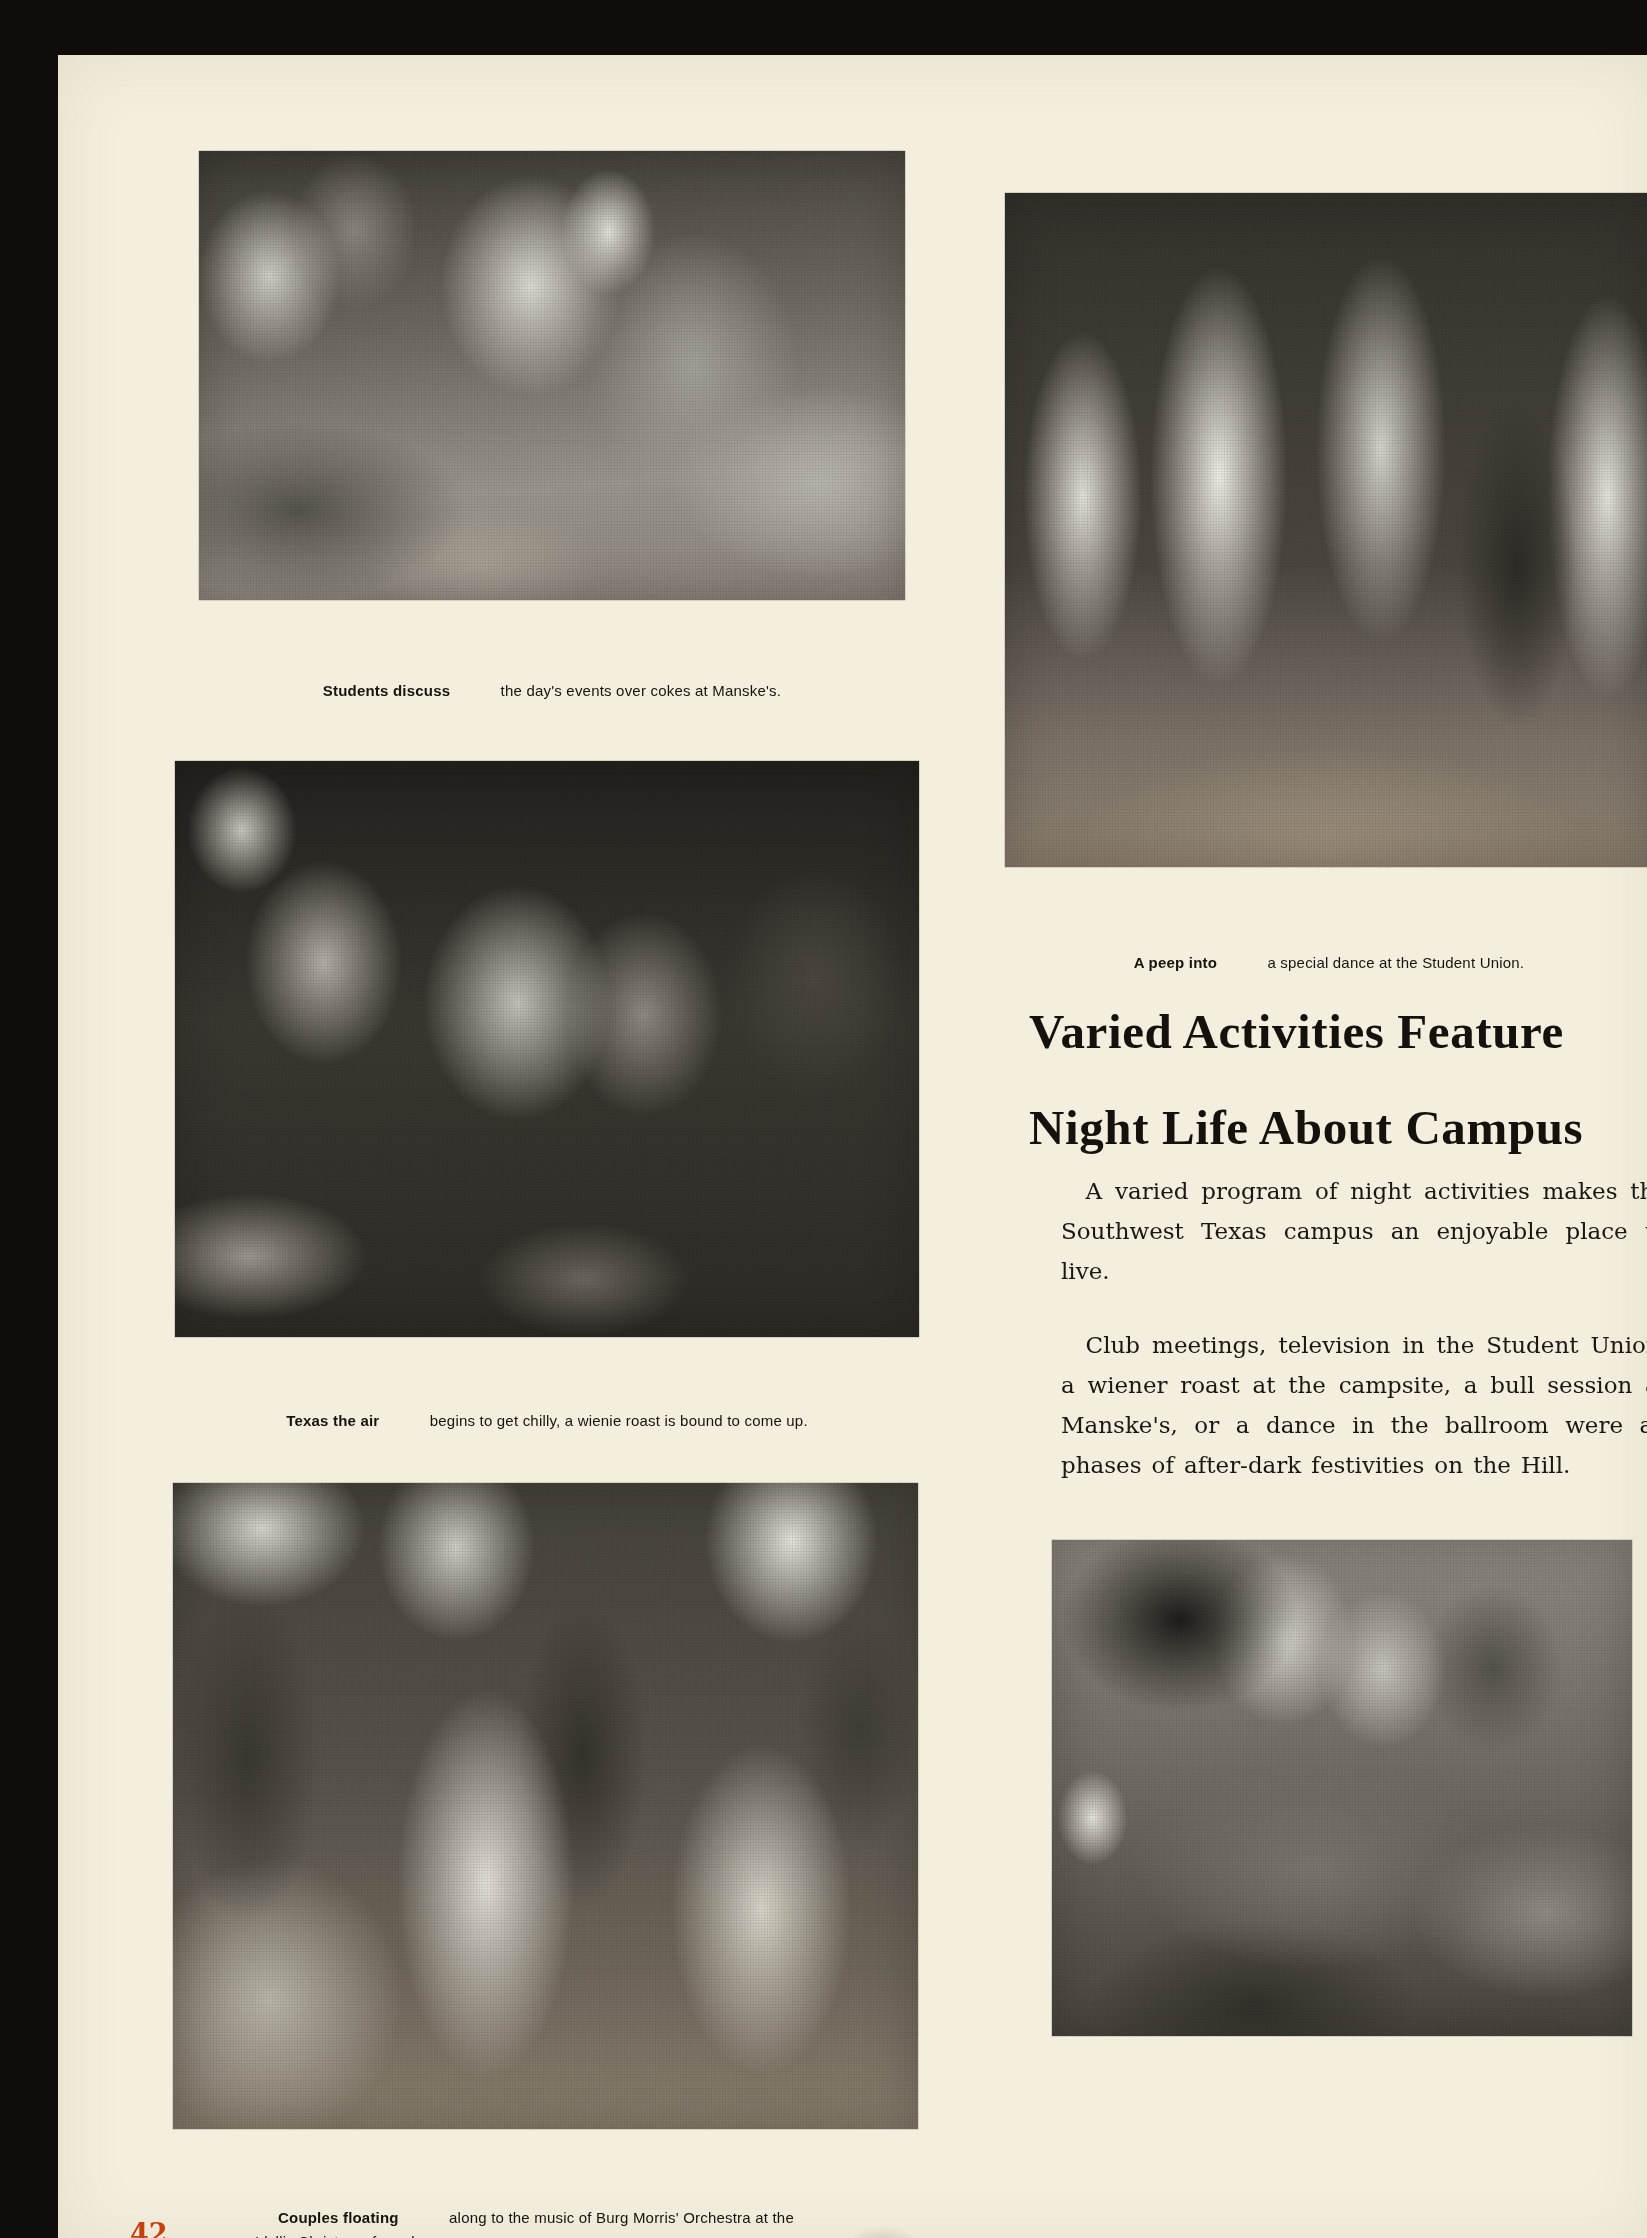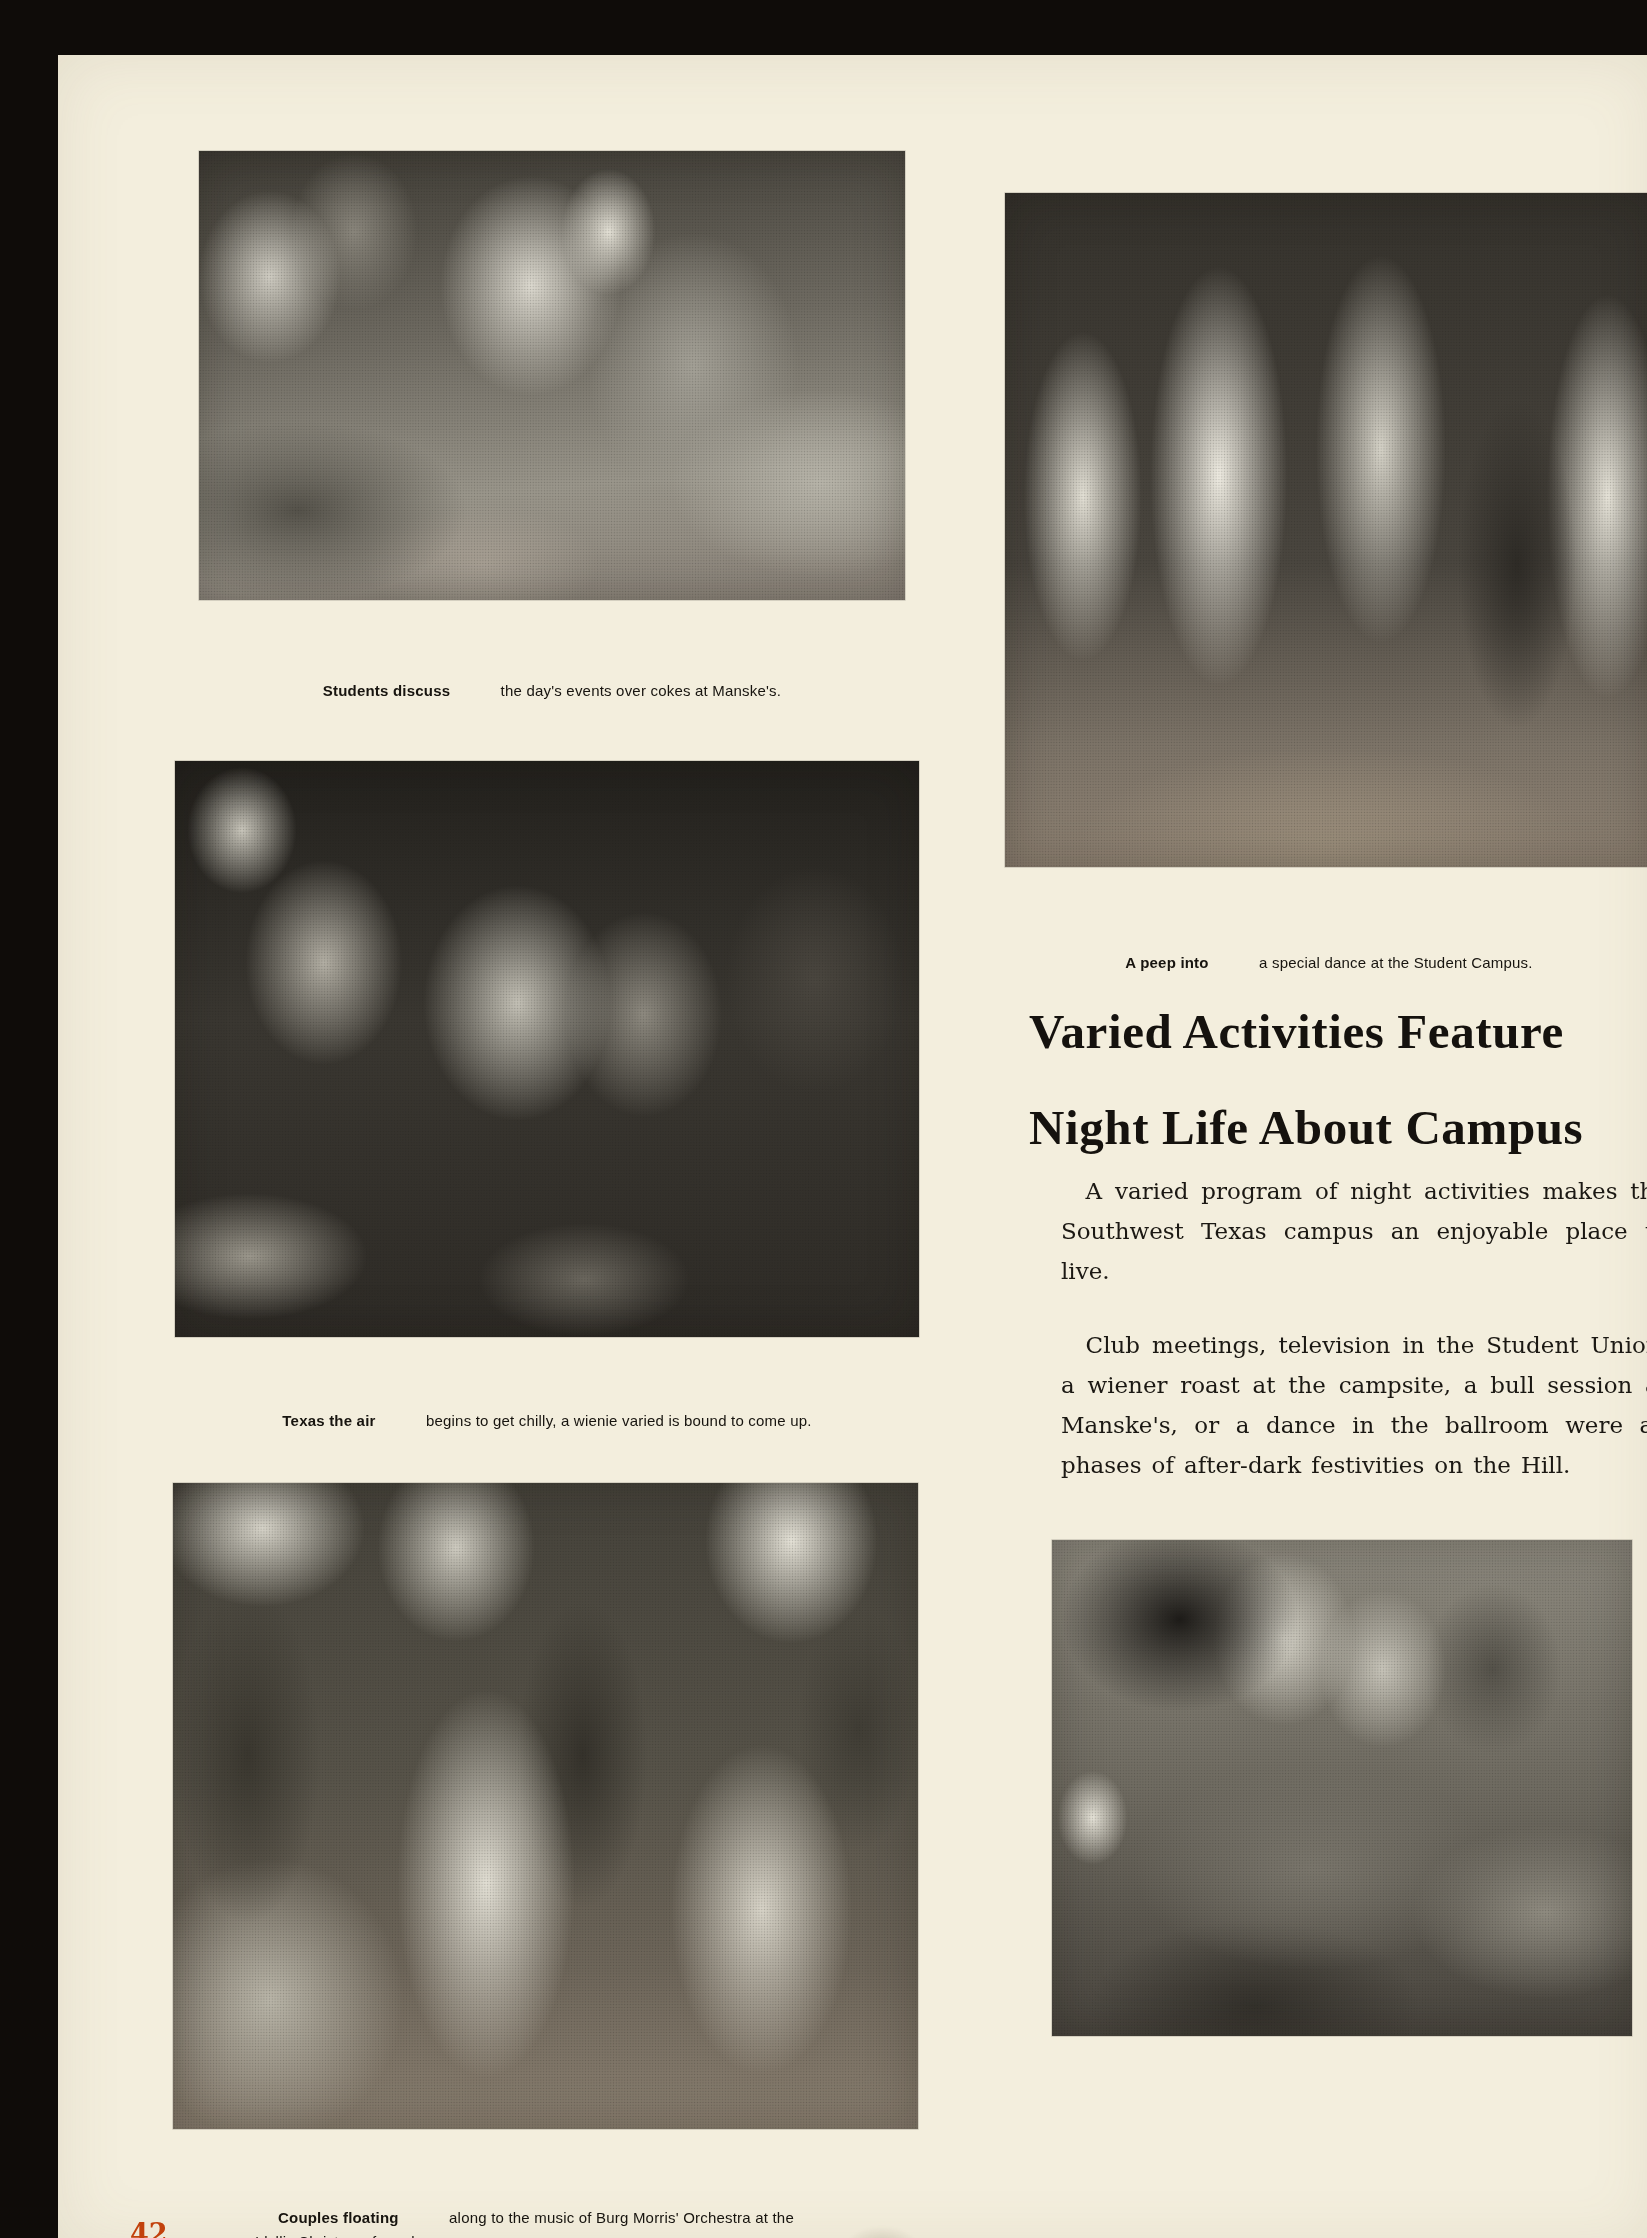--- a/index.html
+++ b/index.html
@@ -178,38 +178,38 @@
     <div class="photo-img img-manskes"></div>
   </figure>
   <div class="caption cap-center" style="left:128px; top:584px; width:730px;">
     <span class="lead">Students discuss</span><span> the day's events over cokes at Manske's.</span>
   </div>
 
   <figure class="photo" style="left:934px; top:122px; width:672px; height:698px;">
     <div class="photo-img img-dance"></div>
   </figure>
   <div class="caption cap-center" style="left:934px; top:856px; width:672px;">
-    <span class="lead">A peep into</span><span> a special dance at the Student Campus.</span>
+    <span class="lead">A peep into</span><span> a special dance at the Student Union.</span>
   </div>
 
   <h1 class="headline">
     <div>Varied Activities Feature</div>
     <div>Night Life About Campus</div>
   </h1>
 
   <div class="bodycopy">
     <p>A varied program of night activities makes the Southwest Texas campus an enjoyable place to live.</p>
     <p>Club meetings, television in the Student Union, a wiener roast at the campsite, a bull session at Manske's, or a dance in the ballroom were all phases of after-dark festivities on the Hill.</p>
   </div>
 
   <figure class="photo" style="left:104px; top:690px; width:768px; height:600px;">
     <div class="photo-img img-roast"></div>
   </figure>
   <div class="caption cap-center" style="left:104px; top:1314px; width:768px;">
-    <span class="lead">Texas the air</span><span> begins to get chilly, a wienie varied is bound to come up.</span>
+    <span class="lead">Texas the air</span><span> begins to get chilly, a wienie roast is bound to come up.</span>
   </div>
 
   <figure class="photo" style="left:102px; top:1412px; width:769px; height:670px;">
     <div class="photo-img img-formal"></div>
   </figure>
   <div class="caption cap-left" style="left:185px; top:2111px; width:660px;">
     <span class="lead">Couples floating</span><span> along to the music of Burg Morris' Orchestra at the
 Idyllic Christmas formal.</span>
   </div>
 

